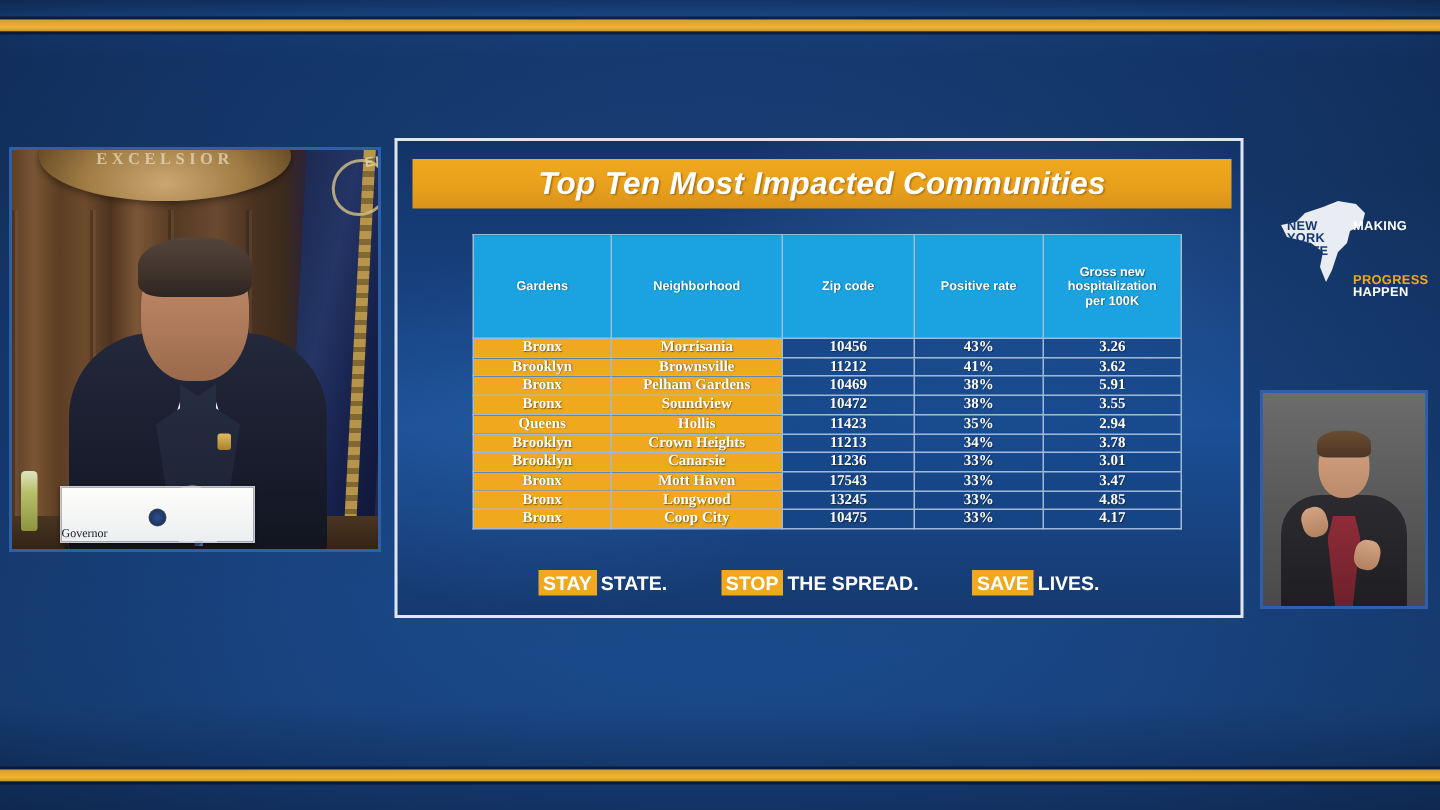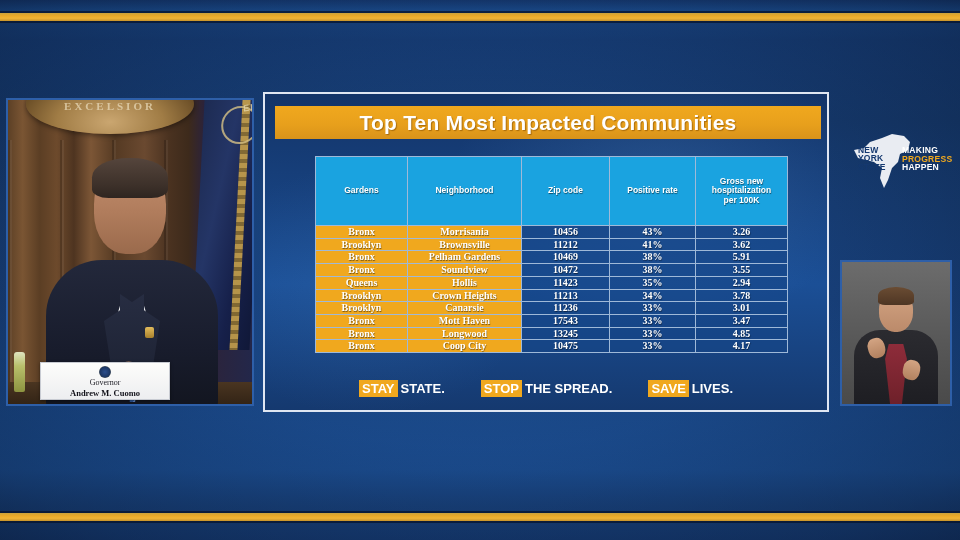--- a/index.html
+++ b/index.html
@@ -54,21 +54,21 @@
     left: 0;
     width: 960px;
     height: 2px;
     background: rgba(8,20,44,0.75);
   }
 
   
   #gov-panel {
     position: absolute;
     left: 6px;  top: 98px;
-    width: 248px; height: 308px;
+    width: 248px; height: 270px;
     border: 2px solid #2e5fa8;
     box-sizing: border-box;
     overflow: hidden;
     background: #3a2a1c;
   }
   .gov-wall {
     position: absolute; left: 0; top: 0;
     width: 100%; height: 100%;
     background:
       linear-gradient(90deg,
@@ -214,23 +214,23 @@
     border-radius: 3px 3px 2px 2px;
     background: linear-gradient(180deg,#dfe4c0 0%, #b9c06b 35%, #8d9440 100%);
   }
   .nameplate {
     position: absolute;
     left: 32px; bottom: 4px;
     width: 130px; height: 38px;
     background: linear-gradient(180deg,#fdfdfb 0%, #edeef0 100%);
     border: 1px solid #c8cbd2;
     box-shadow: 0 1px 3px rgba(0,0,0,0.45);
-    text-align: center;
+    text-align: left;
     box-sizing: border-box;
-    padding-top: 3px;
+    padding-top: 14px;
   }
   .nameplate-seal {
     width: 12px; height: 12px;
     margin: 0 auto 0 auto;
     border-radius: 50%;
     background: radial-gradient(circle,#2c4f8d 0%, #1d3763 60%, #d9b04a 100%);
   }
   .nameplate-line1 {
     font-family: "Liberation Serif", serif;
     font-size: 8px;
@@ -272,20 +272,21 @@
     align-items: center;
     justify-content: center;
   }
   .slide-title-bar .title {
     font-size: 21px;
     font-weight: bold;
     color: #ffffff;
     letter-spacing: 0.2px;
     text-shadow: 1px 1px 1px rgba(120,70,0,0.55);
     white-space: nowrap;
+    font-style: italic;
   }
 
   
   #data-table {
     position: absolute;
     left: 50px; top: 62px;
     width: 472px;
     border-collapse: collapse;
     table-layout: fixed;
   }
@@ -367,21 +368,21 @@
   }
   .logo-right {
     position: absolute;
     left: 50px; top: 20px;
     font-size: 8.6px;
     font-weight: bold;
     line-height: 8.6px;
     color: #ffffff;
     letter-spacing: 0.2px;
   }
-  .logo-progress { color: #f0a81e; }
+  .logo-progress { color: #f0a81e; margin-top: 27px; }
 
   
   #interpreter {
     position: absolute;
     left: 840px; top: 260px;
     width: 112px; height: 146px;
     border: 2px solid #2e5fa8;
     box-sizing: border-box;
     overflow: hidden;
     background: linear-gradient(180deg,#6c6c6c 0%, #585858 55%, #4a4a4a 100%);

